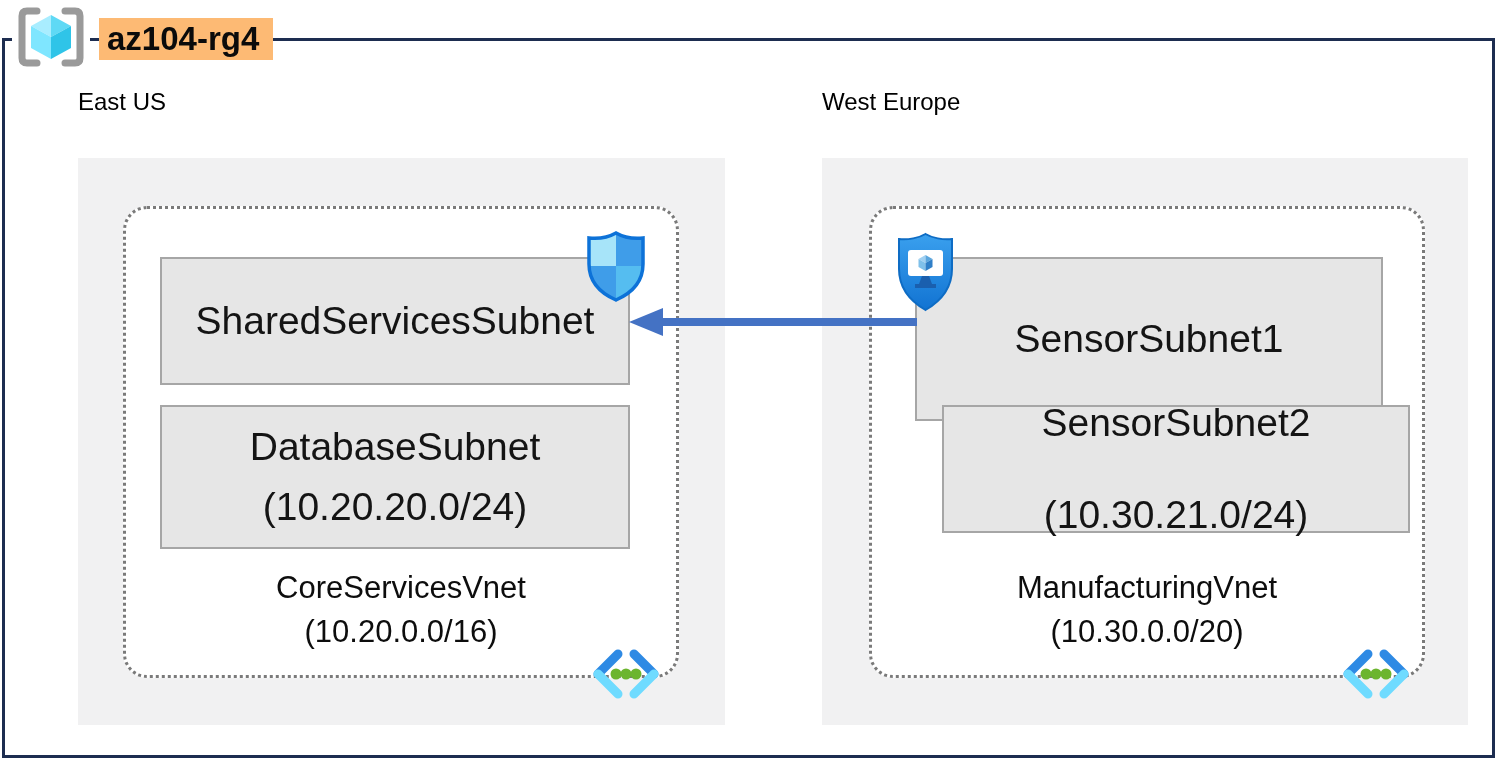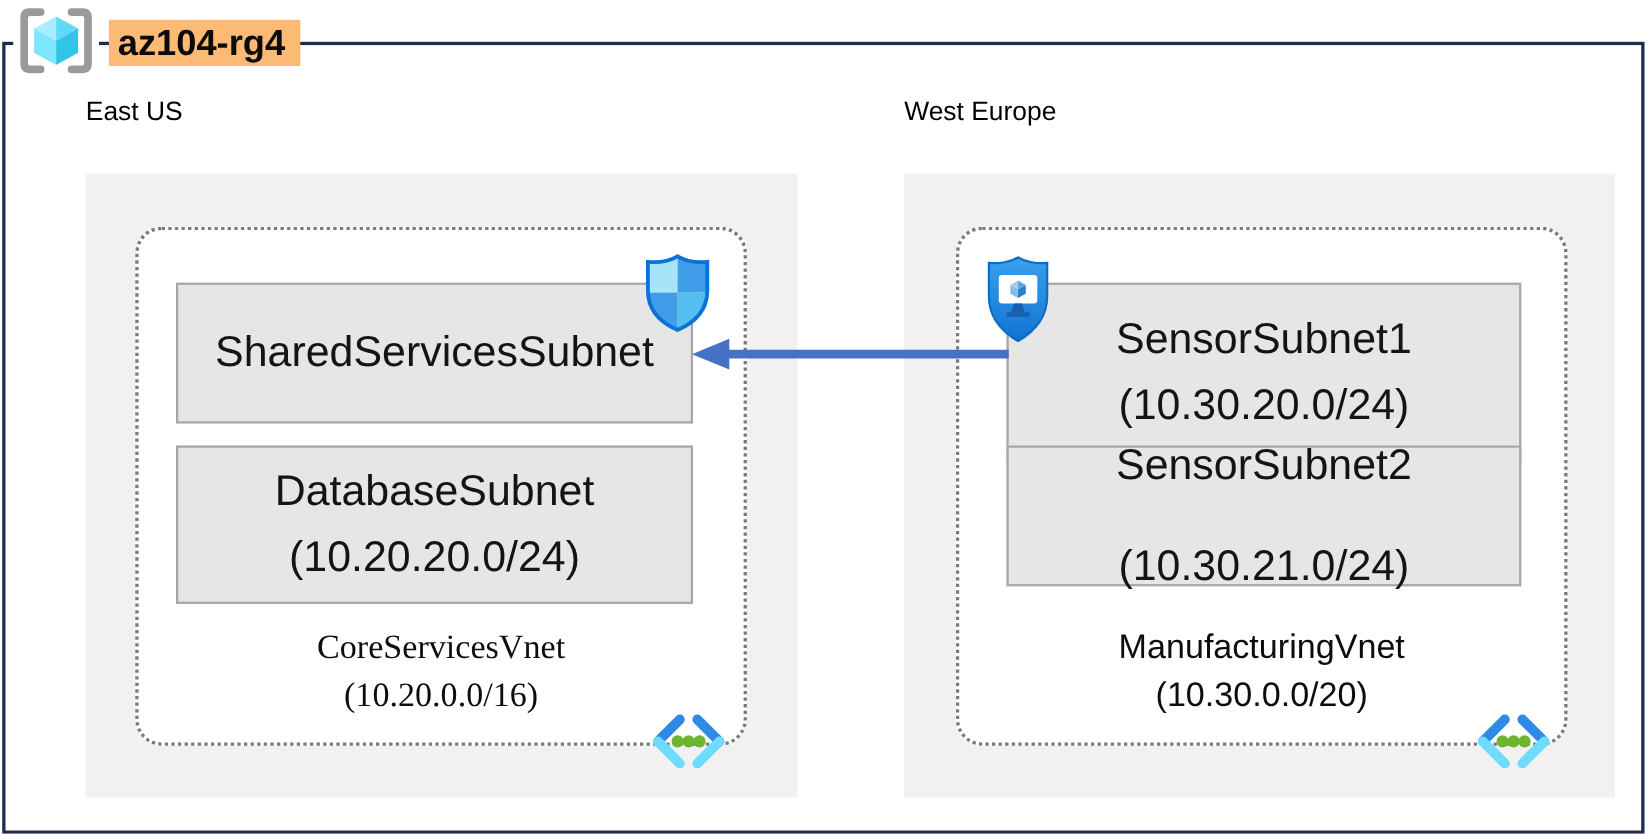--- a/index.html
+++ b/index.html
@@ -29,24 +29,24 @@
   .vnet-west{left:869px;top:206px;width:556px;height:472px;}
   
   .subnet{
     background:#e6e6e6;border:2px solid #a6a6a6;z-index:3;box-sizing:border-box;
     display:flex;flex-direction:column;align-items:center;justify-content:center;
     font-size:39px;line-height:1.55;color:#141414;text-align:center;
   }
   .sub-ss{left:160px;top:257px;width:470px;height:128px;}
   .sub-db{left:160px;top:405px;width:470px;height:144px;}
   .sub-s1{left:915px;top:257px;width:468px;height:164px;}
-  .sub-s2{left:915px;top:405px;width:468px;height:128px;gap:32px;}
+  .sub-s2{left:942px;top:405px;width:468px;height:128px;gap:32px;}
   
   .vnet-label{font-size:31px;line-height:1.42;text-align:center;color:#0d0d0d;z-index:3;}
-  .vnet-label-east{left:123px;top:566px;width:556px;font-family:Liberation Serif, serif;}
+  .vnet-label-east{left:123px;top:566px;width:556px;}
   .vnet-label-west{left:869px;top:566px;width:556px;}
   
   .vnet-icon-east{left:592px;top:648px;z-index:4;}
   .vnet-icon-west{left:1342px;top:648px;z-index:4;}
   .shield-defender{left:584px;top:230px;z-index:6;}
   .shield-iot{left:897px;top:232px;z-index:6;}
   .peering-arrow{left:615px;top:300px;z-index:5;}
 </style>
 </head>
 <body>
@@ -78,21 +78,20 @@
 <div class="abs subnet sub-ss">
   <div>SharedServicesSubnet</div>
 </div>
 <div class="abs subnet sub-db">
   <div>DatabaseSubnet</div>
   <div>(10.20.20.0/24)</div>
 </div>
 
 <div class="abs subnet sub-s1">
   <div>SensorSubnet1</div>
-  <div>(10.30.20.0/24)</div>
 </div>
 <div class="abs subnet sub-s2">
   <div>SensorSubnet2</div>
   <div>(10.30.21.0/24)</div>
 </div>
 
 <div class="abs vnet-label vnet-label-east">
   <div>CoreServicesVnet</div>
   <div>(10.20.0.0/16)</div>
 </div>

